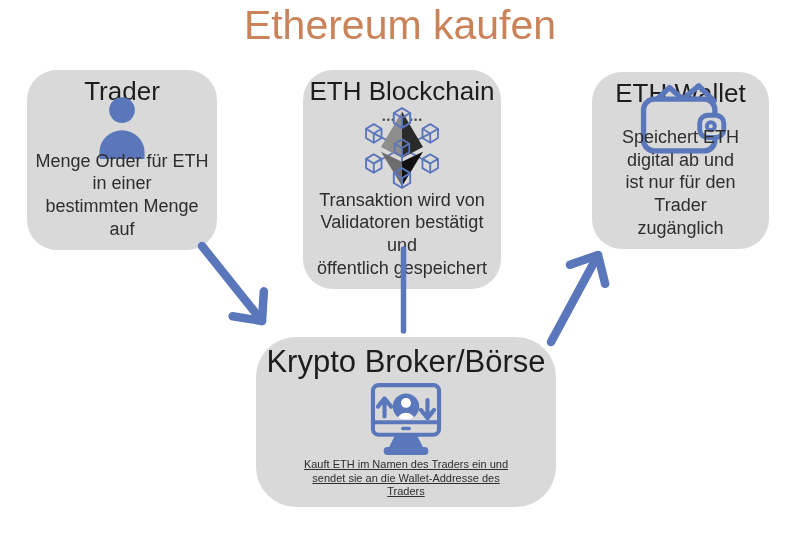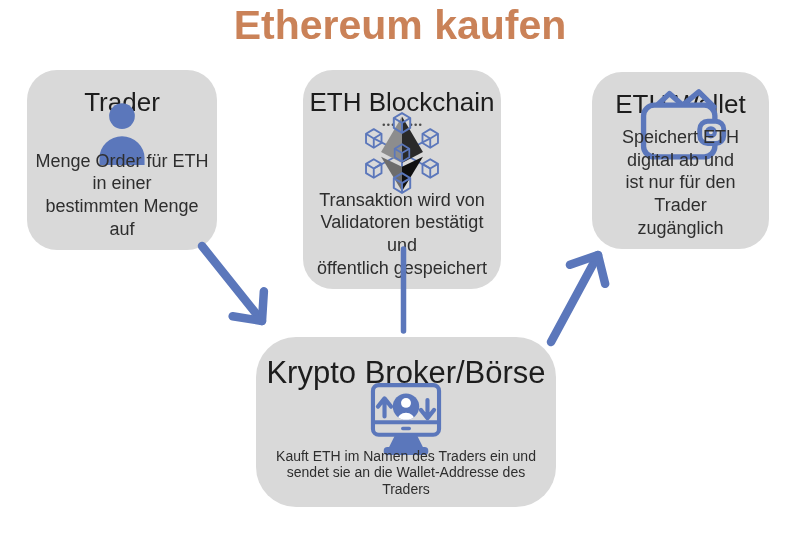--- a/index.html
+++ b/index.html
@@ -2,40 +2,40 @@
 <html><head>
 <meta charset="utf-8">
 <style>
   html,body{margin:0;padding:0;background:#ffffff;}
   .canvas{
     position:relative;width:800px;height:533px;background:#ffffff;overflow:hidden;
     font-family:"Liberation Sans","DejaVu Sans",sans-serif;
   }
   .page-title{
     position:absolute;top:2px;left:0;right:0;margin:0;text-align:center;
-    font-size:41px;font-weight:700;color:#ca8258;letter-spacing:0px;
+    font-size:41px;font-weight:400;color:#ca8258;letter-spacing:0px;
   }
   .connectors{position:absolute;inset:0;pointer-events:none;z-index:3;}
   .node{
     position:absolute;background:#d9d9d9;border-radius:30px;box-sizing:border-box;
     display:flex;flex-direction:column;align-items:center;
-    padding:18px 6px 9px;z-index:2;
+    padding:7px 6px 9px;z-index:2;
   }
   .node-title{font-size:26px;color:#1d1d1d;line-height:1.15;white-space:nowrap;}
   .icon-wrap{flex:1;display:flex;align-items:center;justify-content:center;min-height:0;}
   .node-desc{
     font-size:18px;color:#2e2e2e;text-align:center;line-height:1.27;
     white-space:pre-line;
   }
   .node-trader    {left:27px;  top:70px;  width:190px; height:180px;}
   .node-blockchain{left:303px; top:70px;  width:198px; height:219px;}
   .node-wallet    {left:592px; top:72px;  width:177px; height:177px;}
   .node-broker    {left:256px; top:337px; width:300px; height:170px; border-radius:40px;gap:16px;}
   .node-broker .node-title{font-size:31px;}
-  .node-broker .node-desc{font-size:14px;line-height:1.2;}
+  .node-broker .node-desc{font-size:11px;line-height:1.2;text-decoration:underline;}
 </style>
 </head>
 <body>
 
 <div class="canvas">
 
   <h1 class="page-title">Ethereum kaufen</h1>
 
   <svg class="connectors" width="800" height="533" viewBox="0 0 800 533">
     <defs>

